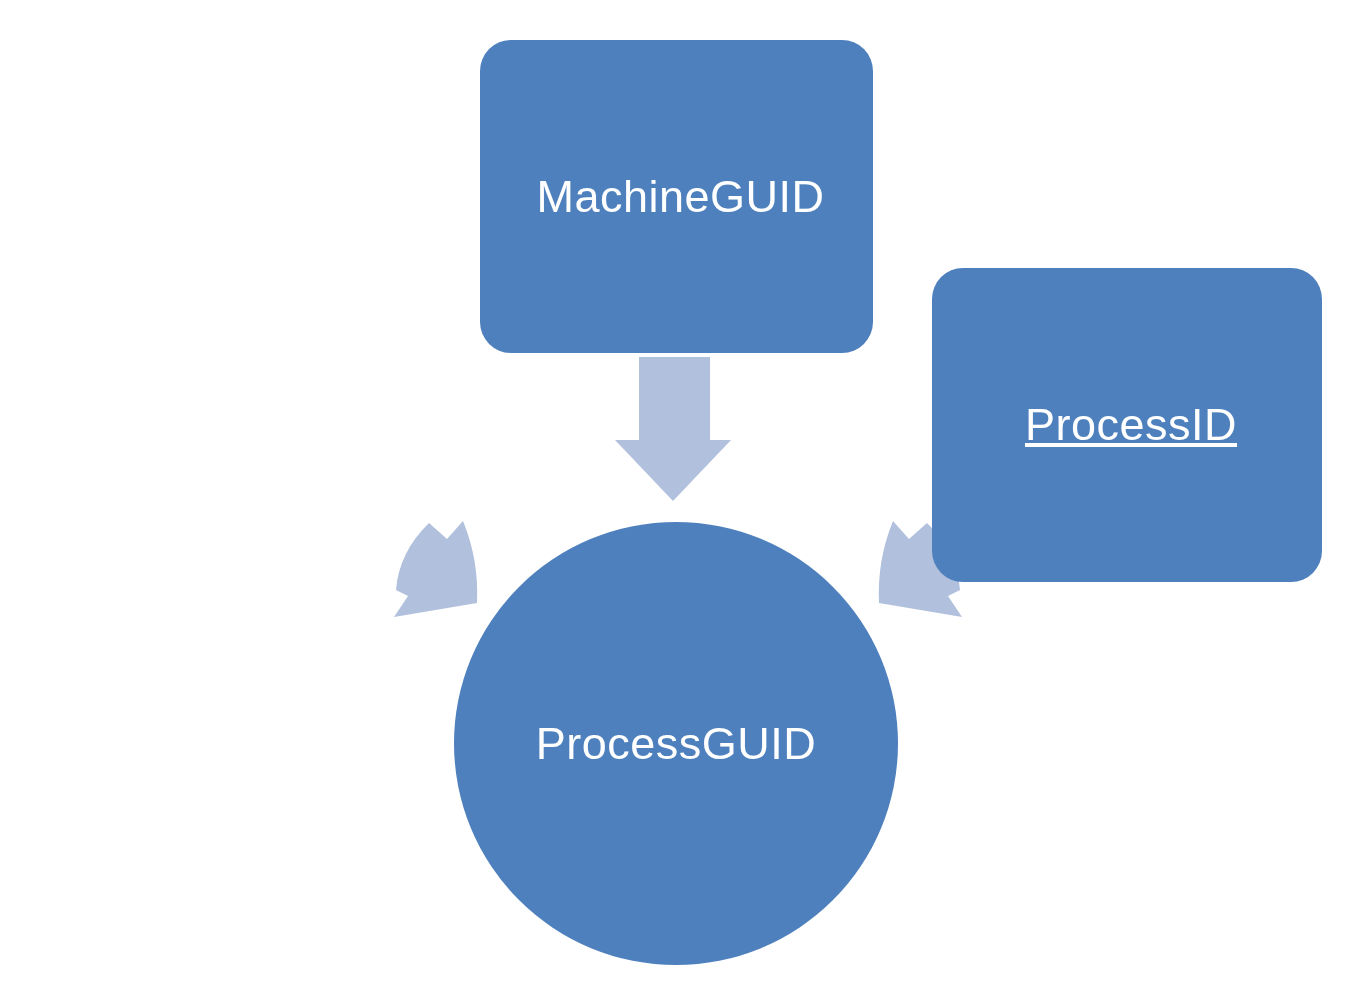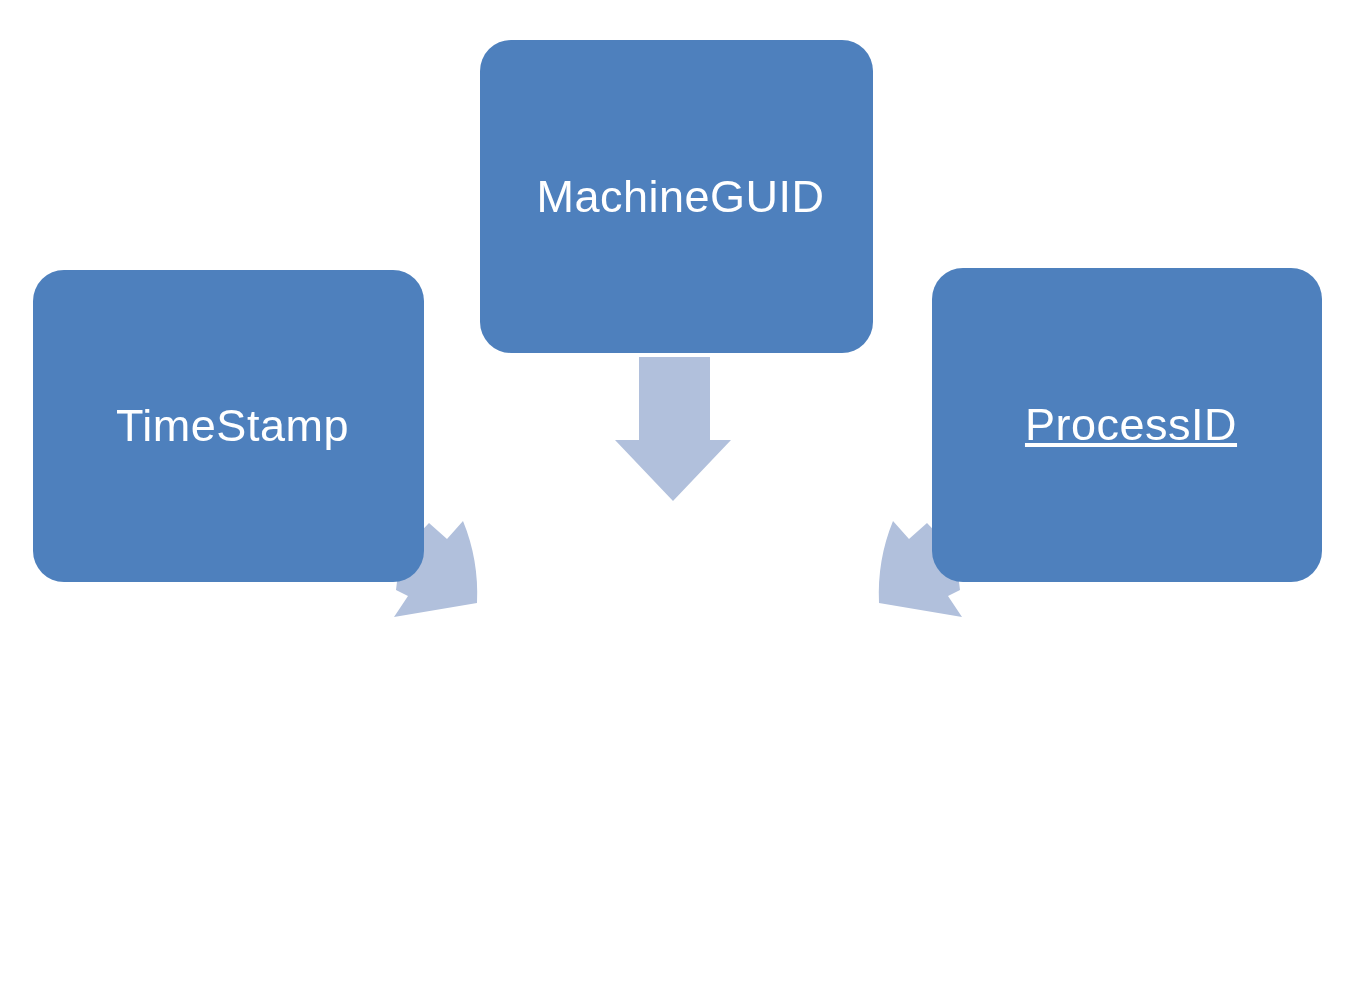--- a/index.html
+++ b/index.html
@@ -53,26 +53,26 @@
 
   <svg class="arrow-layer" viewBox="0 0 1372 983" xmlns="http://www.w3.org/2000/svg">
 
     <path class="arrow" d="M 429 523 Q 399 552 396 590 L 408 596 L 394 617 L 477 603 Q 479 560 463 521 L 447 539 Z"></path>
 
     <path class="arrow" d="M 639 357 L 710 357 L 710 440 L 731 440 L 673 501 L 615 440 L 639 440 Z"></path>
 
     <path class="arrow" d="M 927 523 Q 957 552 960 590 L 948 596 L 962 617 L 879 603 Q 877 560 893 521 L 909 539 Z"></path>
   </svg>
 
-  <div class="node rounded node-timestamp">
-    <span>TimeStamp</span>
-  </div>
 
   <div class="node rounded node-machineguid">
     <span>MachineGUID</span>
   </div>
 
   <div class="node rounded node-processid">
     <span>ProcessID</span>
   </div>
 
+  <div class="node circle node-processguid">
+    <span>ProcessGUID</span>
+  </div>
 
 </div>
 
 </body></html>

